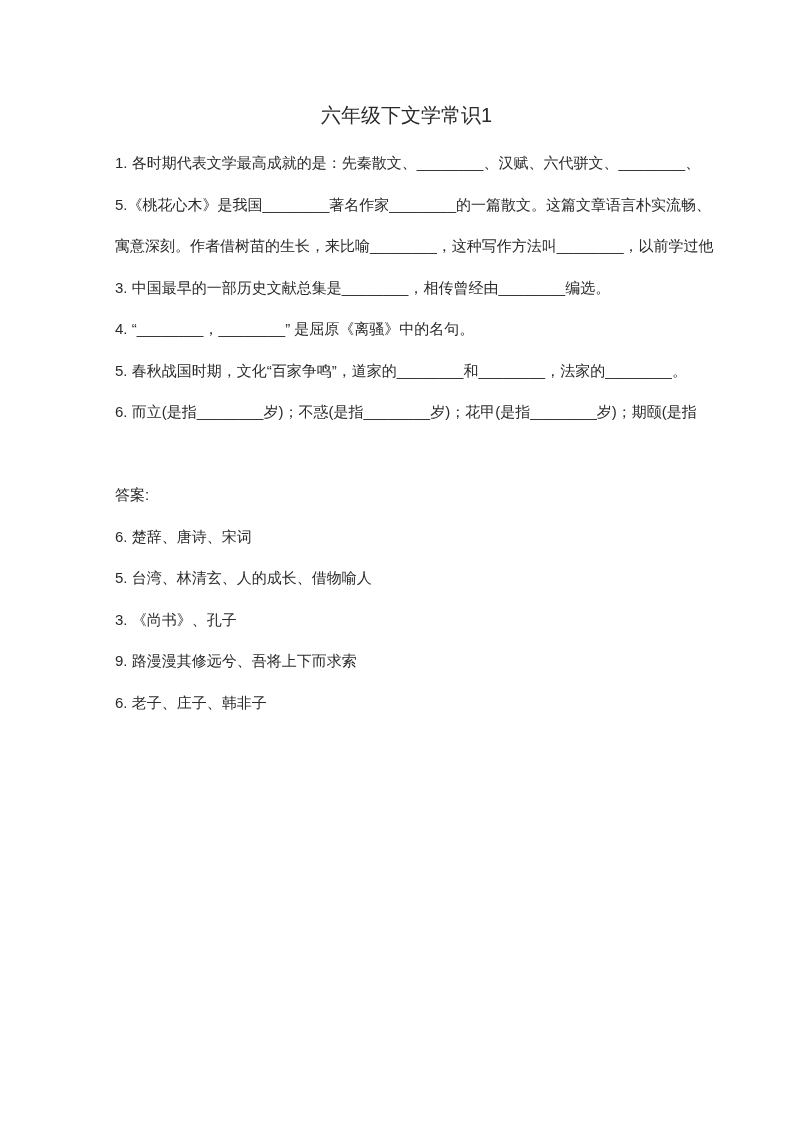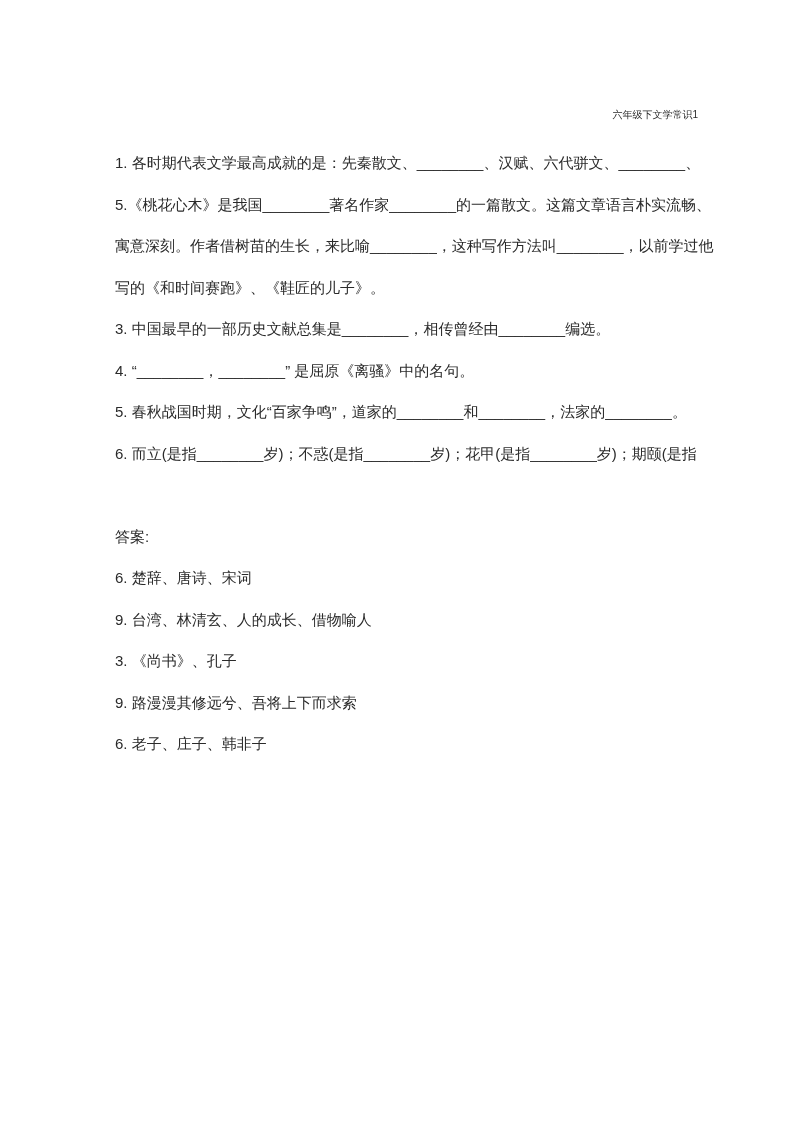--- a/index.html
+++ b/index.html
@@ -18,23 +18,23 @@
     height: 1122px;
     padding: 105px 95px 0 115px;
     background: #ffffff;
     font-family: "Liberation Sans", "DejaVu Sans", sans-serif;
     font-size: 15px;
     color: #2a2a2a;
   }
   .doc-title {
     height: 48px;
     line-height: 20px;
-    text-align: right;
+    text-align: center;
     font-weight: normal;
-    font-size: 10px;
+    font-size: 20px;
     margin: 0;
   }
   .line {
     height: 41.5px;
     line-height: 20px;
     white-space: nowrap;
   }
   .spacer {
     height: 41.5px;
   }
@@ -43,33 +43,32 @@
 <body>
 
 <div class="page">
 
   <div class="doc-title">六年级下文学常识1</div>
 
   <div class="line">1. 各时期代表文学最高成就的是：先秦散文、________、汉赋、六代骈文、________、</div>
 
   <div class="line">5.《桃花心木》是我国________著名作家________的一篇散文。这篇文章语言朴实流畅、</div>
   <div class="line">寓意深刻。作者借树苗的生长，来比喻________，这种写作方法叫________，以前学过他</div>
-  <div class="line">写的《和时间赛跑》、《鞋匠的儿子》。</div>
 
   <div class="line">3. 中国最早的一部历史文献总集是________，相传曾经由________编选。</div>
 
   <div class="line">4. “________，________” 是屈原《离骚》中的名句。</div>
 
   <div class="line">5. 春秋战国时期，文化“百家争鸣”，道家的________和________，法家的________。</div>
 
   <div class="line">6. 而立(是指________岁)；不惑(是指________岁)；花甲(是指________岁)；期颐(是指</div>
 
   <div class="line spacer"></div>
 
   <div class="line">答案:</div>
 
   <div class="line">6. 楚辞、唐诗、宋词</div>
-  <div class="line">9. 台湾、林清玄、人的成长、借物喻人</div>
+  <div class="line">5. 台湾、林清玄、人的成长、借物喻人</div>
   <div class="line">3. 《尚书》、孔子</div>
   <div class="line">9. 路漫漫其修远兮、吾将上下而求索</div>
   <div class="line">6. 老子、庄子、韩非子</div>
 
 </div>
 
 </body></html>

